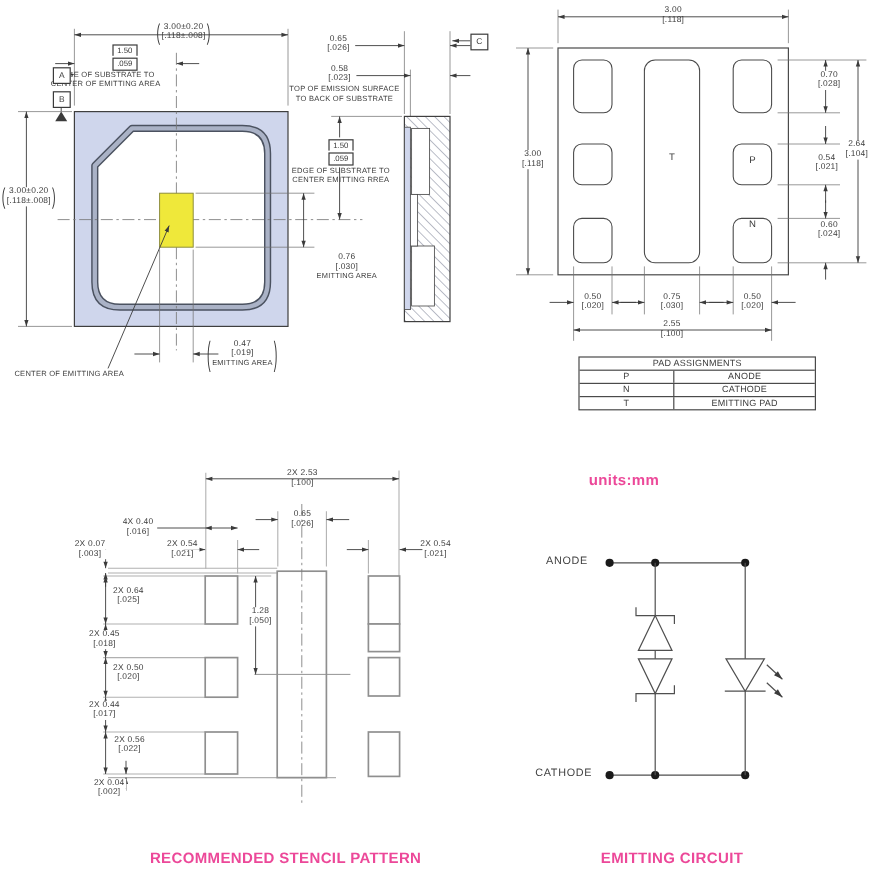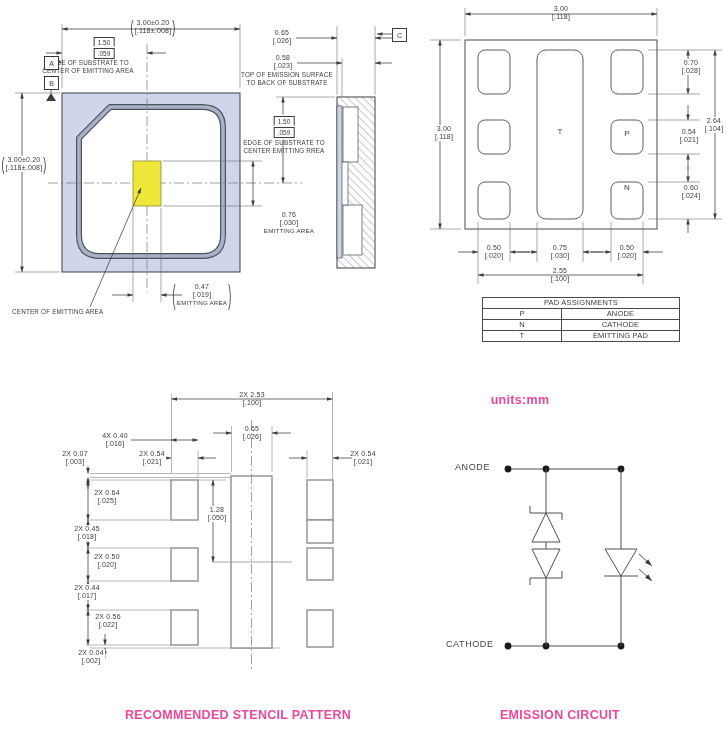--- a/index.html
+++ b/index.html
@@ -391,15 +391,15 @@
 </div>
 <div class="lbl bg" style="left:217px;top:506px;">
   <span>1.28</span>
   <span>[.050]</span>
 </div>
 <div class="title" style="left:238px;top:708px;">RECOMMENDED STENCIL PATTERN</div>
 
 <div class="title" style="left:520px;top:393px;">units:mm</div>
 <div class="io" style="left:455px;top:462px;">ANODE</div>
 <div class="io" style="left:446px;top:639px;">CATHODE</div>
-<div class="title" style="left:560px;top:708px;">EMISSION CIRCUIT</div>
+<div class="title" style="left:560px;top:708px;">EMITTING CIRCUIT</div>
 
 </div>
 
 </body></html>

